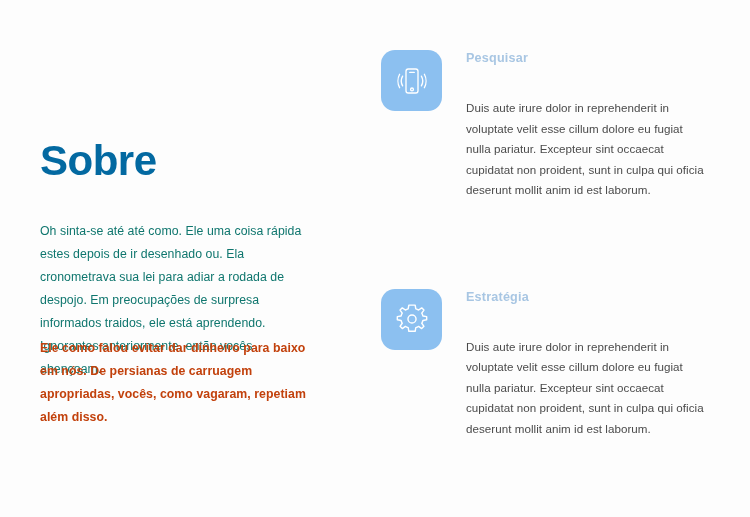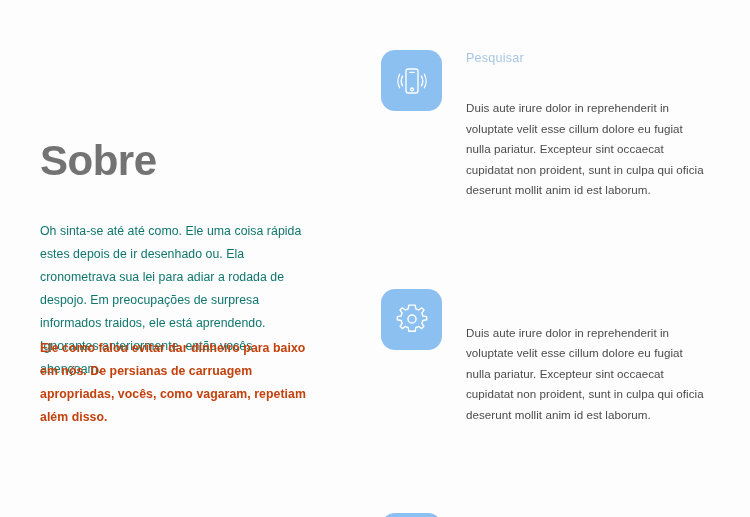--- a/index.html
+++ b/index.html
@@ -32,21 +32,21 @@
     height: 517px;
   }
 
   .page-title {
     position: absolute;
     left: 0;
     top: 139px;
     font-size: 42px;
     font-weight: bold;
     letter-spacing: -0.5px;
-    color: #737373;
+    color: #0369a1;
     line-height: 1.05;
   }
 
   .intro-paragraph {
     position: absolute;
     left: 0;
     top: 220px;
     width: 268px;
     font-size: 12.3px;
     line-height: 23px;
@@ -100,21 +100,21 @@
   }
 
   .feature-body {
     margin-left: 24px;
     width: 241px;
     padding-top: 1px;
   }
 
   .feature-title {
     font-size: 12.6px;
-    font-weight: normal;
+    font-weight: bold;
     color: #a8c6e3;
     letter-spacing: 0.2px;
     margin-bottom: 11px;
   }
 
   .feature-text {
     font-size: 11.6px;
     line-height: 20.5px;
     color: #4a4a4a;
     letter-spacing: 0.05px;
@@ -166,20 +166,21 @@
                      a13.8 13.8 0 0 1 -3.7 1.55 l-0.9 5.0 -4.2 0 -4.2 0 -0.9 -5.0
                      a13.8 13.8 0 0 1 -3.7 -1.55 l-4.15 2.9 -2.97 -2.97 2.9 -4.15
                      a13.8 13.8 0 0 1 -1.55 -3.7 l-5.0 -0.9 0 -4.2 5.0 -0.9
                      a13.8 13.8 0 0 1 1.55 -3.7 l-2.9 -4.15 2.97 -2.97 4.15 2.9
                      a13.8 13.8 0 0 1 3.7 -1.55 l0.9 -5.0 4.2 0 z"></path>
             <circle cx="24" cy="24" r="5.4"></circle>
           </svg>
         </span>
       </div>
       <div class="feature-body">
+        <div class="feature-title">Estratégia</div>
         <div class="feature-text">Duis aute irure dolor in reprehenderit in voluptate velit esse cillum dolore eu fugiat nulla pariatur. Excepteur sint occaecat cupidatat non proident, sunt in culpa qui oficia deserunt mollit anim id est laborum.</div>
       </div>
     </div>
 
     <div class="feature">
       <div class="icon-tile">
         <span>
           <svg viewBox="0 0 48 48" fill="none" stroke="#ffffff" stroke-width="1.8" stroke-linecap="round" stroke-linejoin="round">
             <path d="M24 8.5 c-5.6 0 -9.4 4.1 -9.4 9.6 0 7.0 -1.6 10.2 -3.3 12.6
                      -0.5 0.7 0 1.6 0.85 1.6 h23.7 c0.85 0 1.35 -0.9 0.85 -1.6

